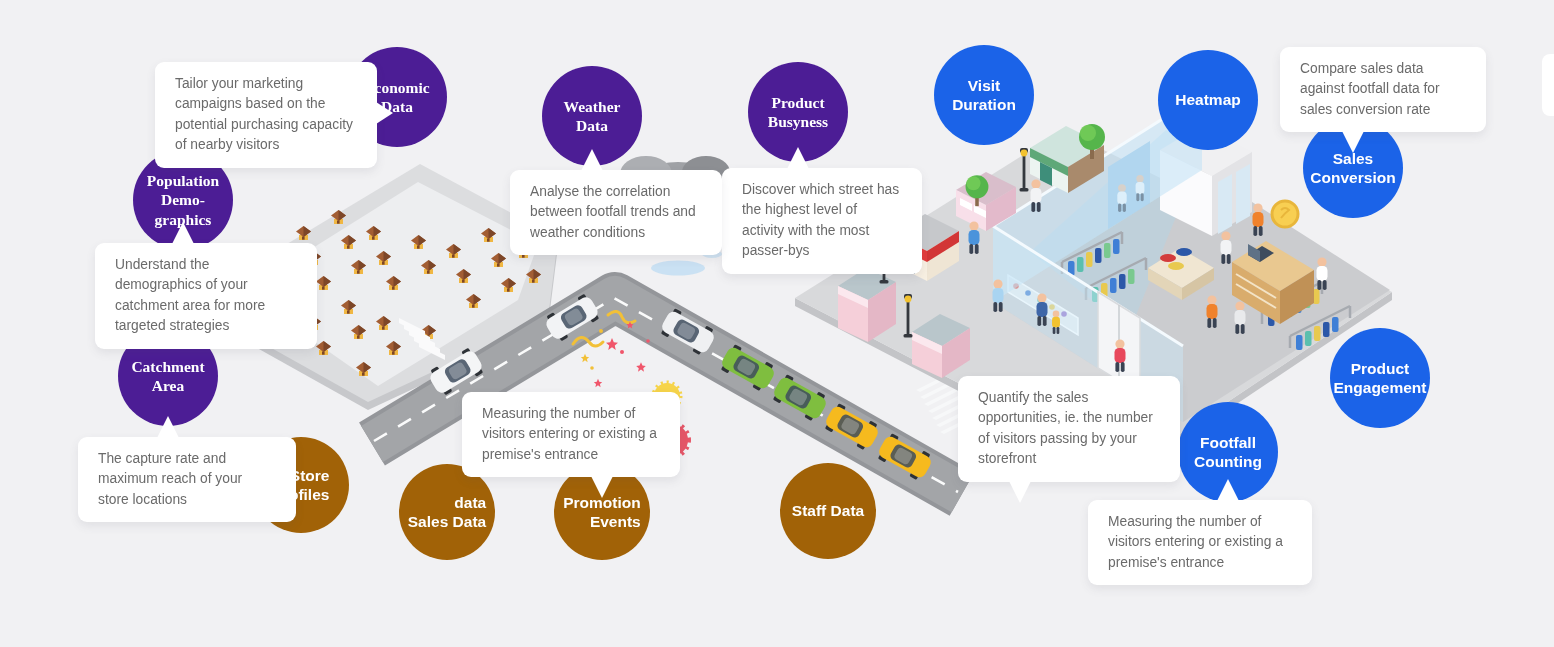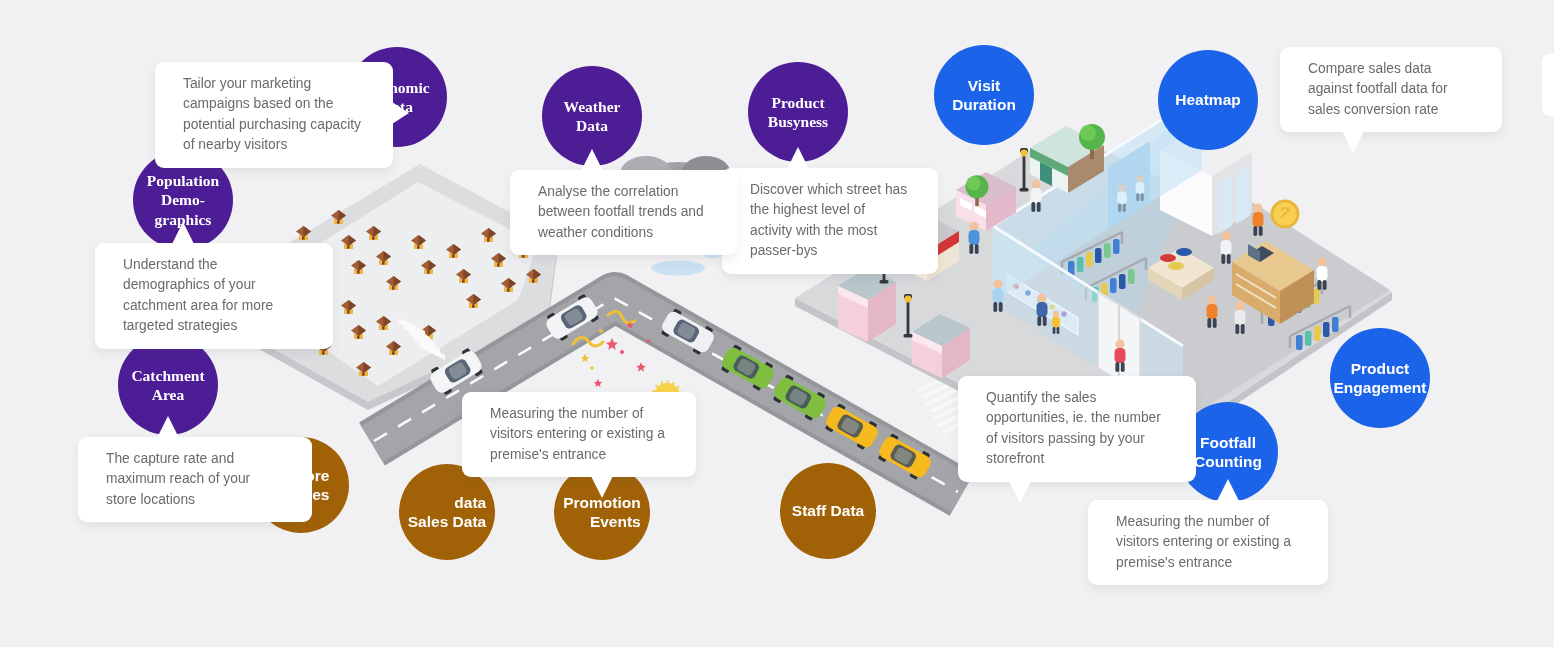--- a/index.html
+++ b/index.html
@@ -5,21 +5,21 @@
   html,body{margin:0;padding:0;background:#F1F1F3;}
   .stage{position:relative;width:1554px;height:647px;overflow:hidden;background:#F1F1F3;
          font-family:"Liberation Sans",sans-serif;}
   svg.scene{position:absolute;left:0;top:0;z-index:1;}
   .node{position:absolute;border-radius:50%;display:flex;align-items:center;justify-content:center;
         text-align:center;color:#fff;font-weight:700;font-size:15.5px;line-height:1.24;
         z-index:20;white-space:pre-line;}
   .node.light{background:#4c1d95;width:100px;height:100px;font-family:Liberation Serif, serif;}
   .node.royal{background:#1B63E8;width:100px;height:100px;}
   .node.navy{background:#a16207;width:96px;height:96px;text-align:right;}
-  .callout{position:absolute;background:#fff;border-radius:9px;padding:12px 28px;color:#6A6A6A;
+  .callout{position:absolute;background:#fff;border-radius:9px;padding:12px 20px;color:#6A6A6A;
            font-size:13.8px;line-height:1.48;z-index:30;box-shadow:0 4px 10px rgba(80,80,95,.10);}
   .tail{position:absolute;width:0;height:0;border-style:solid;}
   .tail.up{border-width:0 11px 22px 11px;border-color:transparent transparent #fff transparent;top:-21px;}
   .tail.down{border-width:22px 11px 0 11px;border-color:#fff transparent transparent transparent;bottom:-21px;}
   .tail.right{border-width:11px 0 11px 17px;border-color:transparent transparent transparent #fff;right:-16px;top:38%;}
   .edge-sliver{position:absolute;left:1542px;top:54px;width:18px;height:62px;background:#fff;
                border-radius:8px 0 0 8px;z-index:30;}
 </style>
 </head>
 <body>
@@ -348,31 +348,33 @@
       <use href="#person" transform="translate(1056,324) scale(0.72)" style="color:#F2C230"></use>
     </g>
   </g>
 </svg>
 
   <div class="node light" style="left:347px;top:47px"><span>Economic
 Data</span></div>
   <div class="node light" style="left:133px;top:150px"><span>Population
 Demo-
 graphics</span></div>
-  <div class="node light" style="left:118px;top:335px"><span>Catchment
+  <div class="node light" style="left:118px;top:326px"><span>Catchment
 Area</span></div>
   <div class="node navy" style="left:253px;top:437px"><span>Store
 Profiles</span></div>
   <div class="node light" style="left:542px;top:66px"><span>Weather
 Data</span></div>
   <div class="node light" style="left:748px;top:62px"><span>Product
 Busyness</span></div>
   <div class="node royal" style="left:934px;top:45px"><span>Visit
 Duration</span></div>
   <div class="node royal" style="left:1158px;top:50px"><span>Heatmap</span></div>
+  <div class="node royal" style="left:1303px;top:118px"><span>Sales
+Conversion</span></div>
   <div class="node navy" style="left:399px;top:464px"><span>data
 Sales Data</span></div>
   <div class="node navy" style="left:554px;top:464px"><span>Promotion
 Events</span></div>
   <div class="node navy" style="left:780px;top:463px"><span>Staff Data</span></div>
   <div class="node royal" style="left:1178px;top:402px"><span>Footfall
 Counting</span></div>
   <div class="node royal" style="left:1330px;top:328px"><span>Product
 Engagement</span></div>
 

